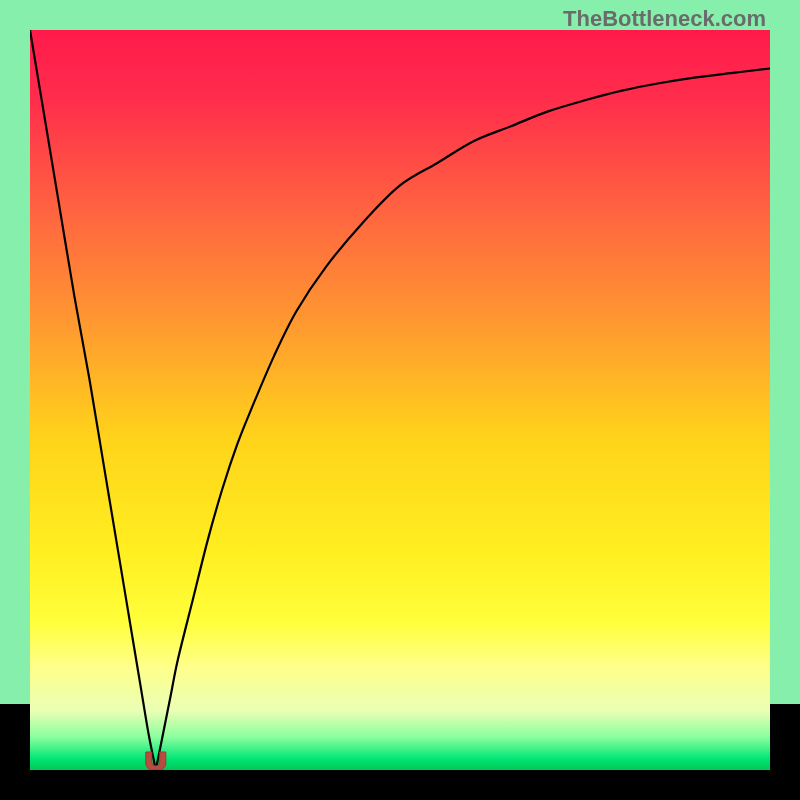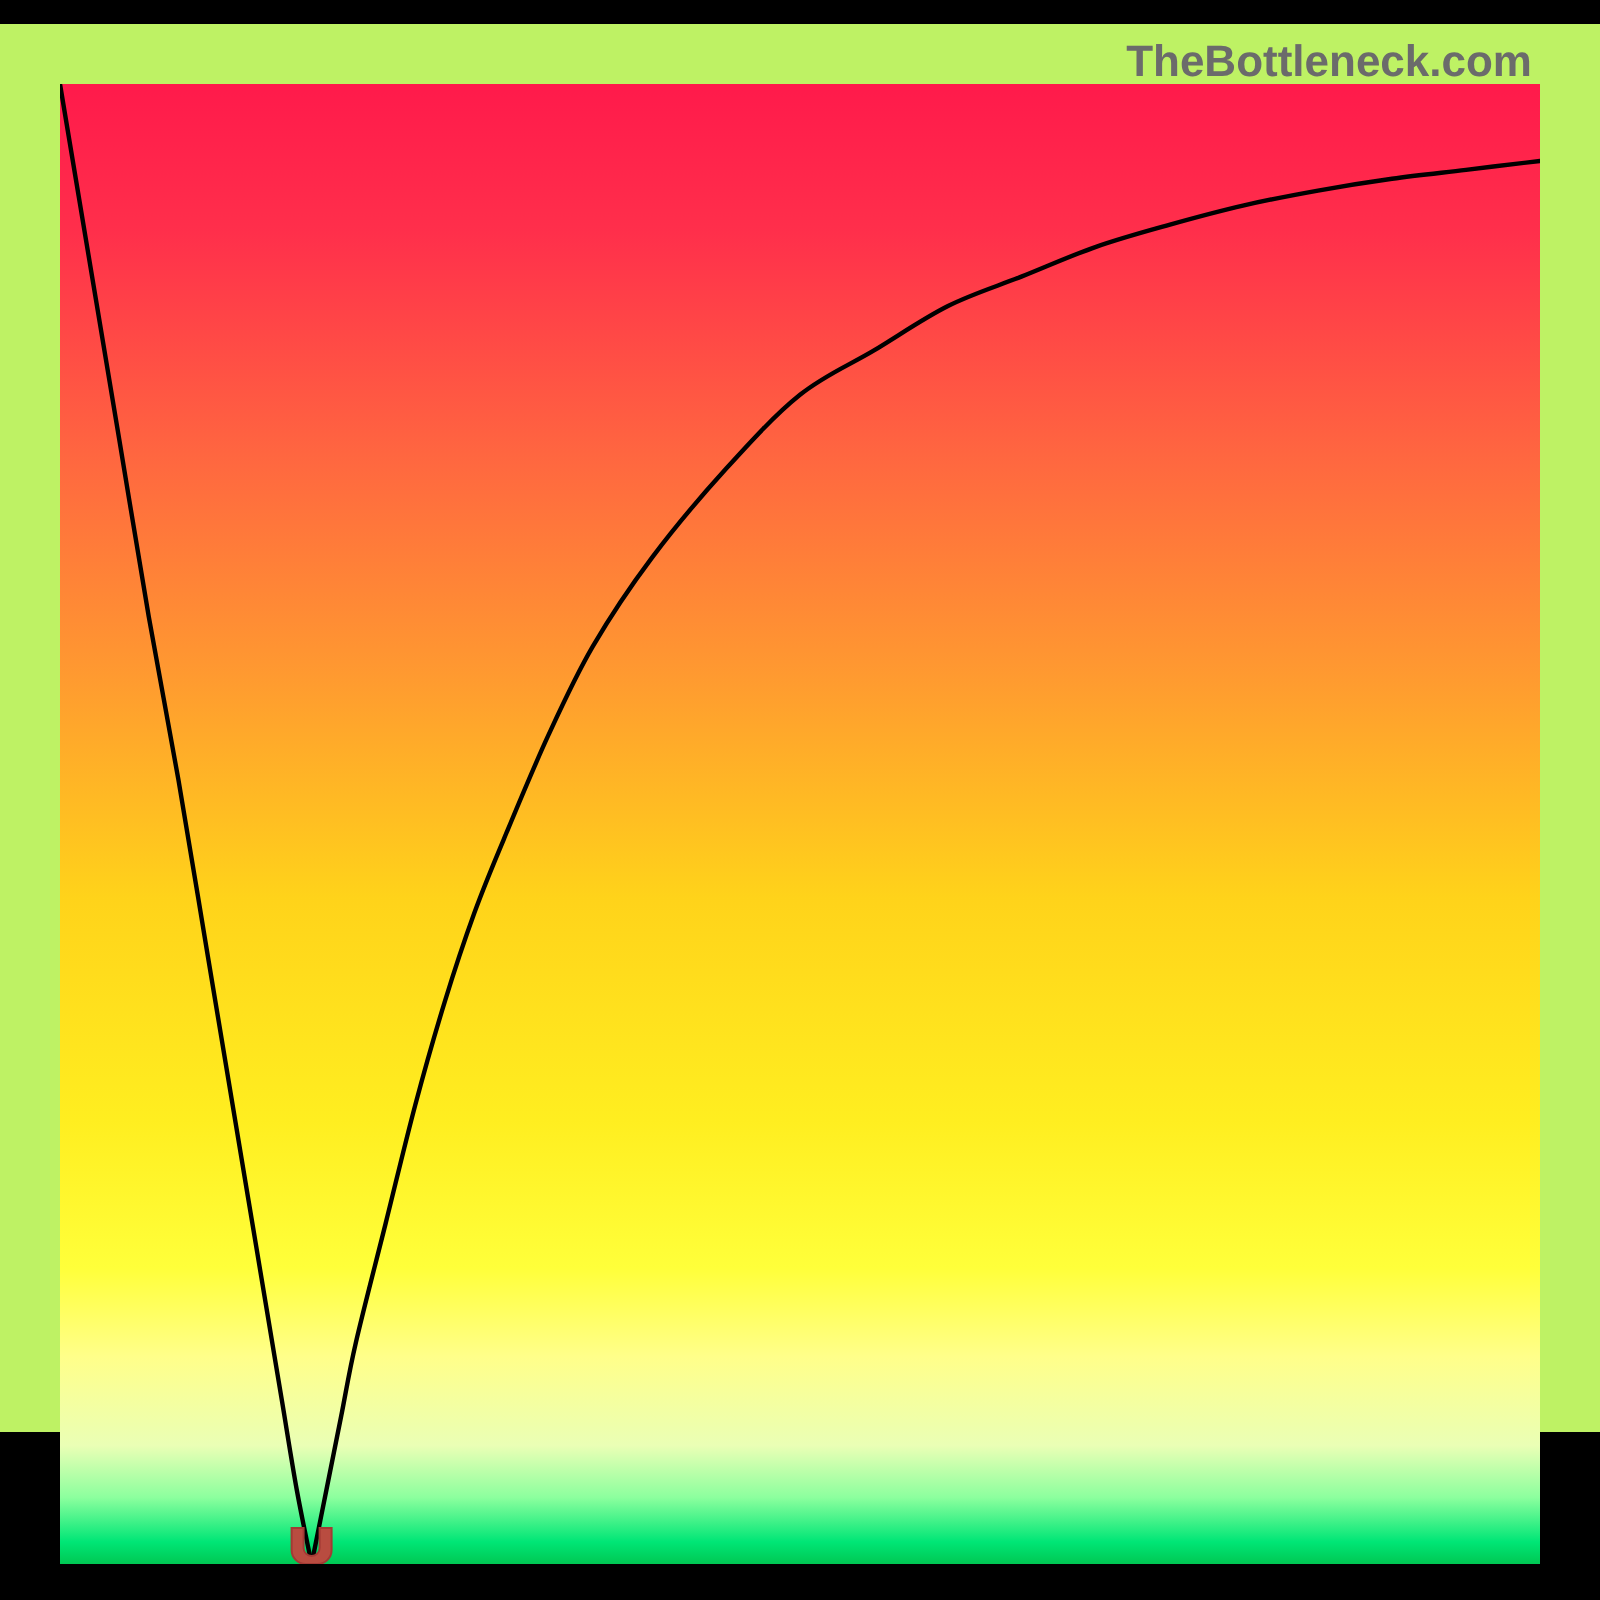--- a/index.html
+++ b/index.html
@@ -8,22 +8,21 @@
     width: 800px;
     height: 800px;
     overflow: hidden;
     background: #000;
     font-family: Arial, Helvetica, sans-serif;
   }
   .outer {
     width: 800px;
     height: 704px;
     position: relative;
-    background: #bef264;
-    margin-top: 12px;
+    background: #86efac;
   }
   .plot-area {
     position: absolute;
     box-sizing: border-box;
   }
   .watermark {
     position: absolute;
     color: #6b6b6b;
     font-weight: bold;
     font-size: 22px;

